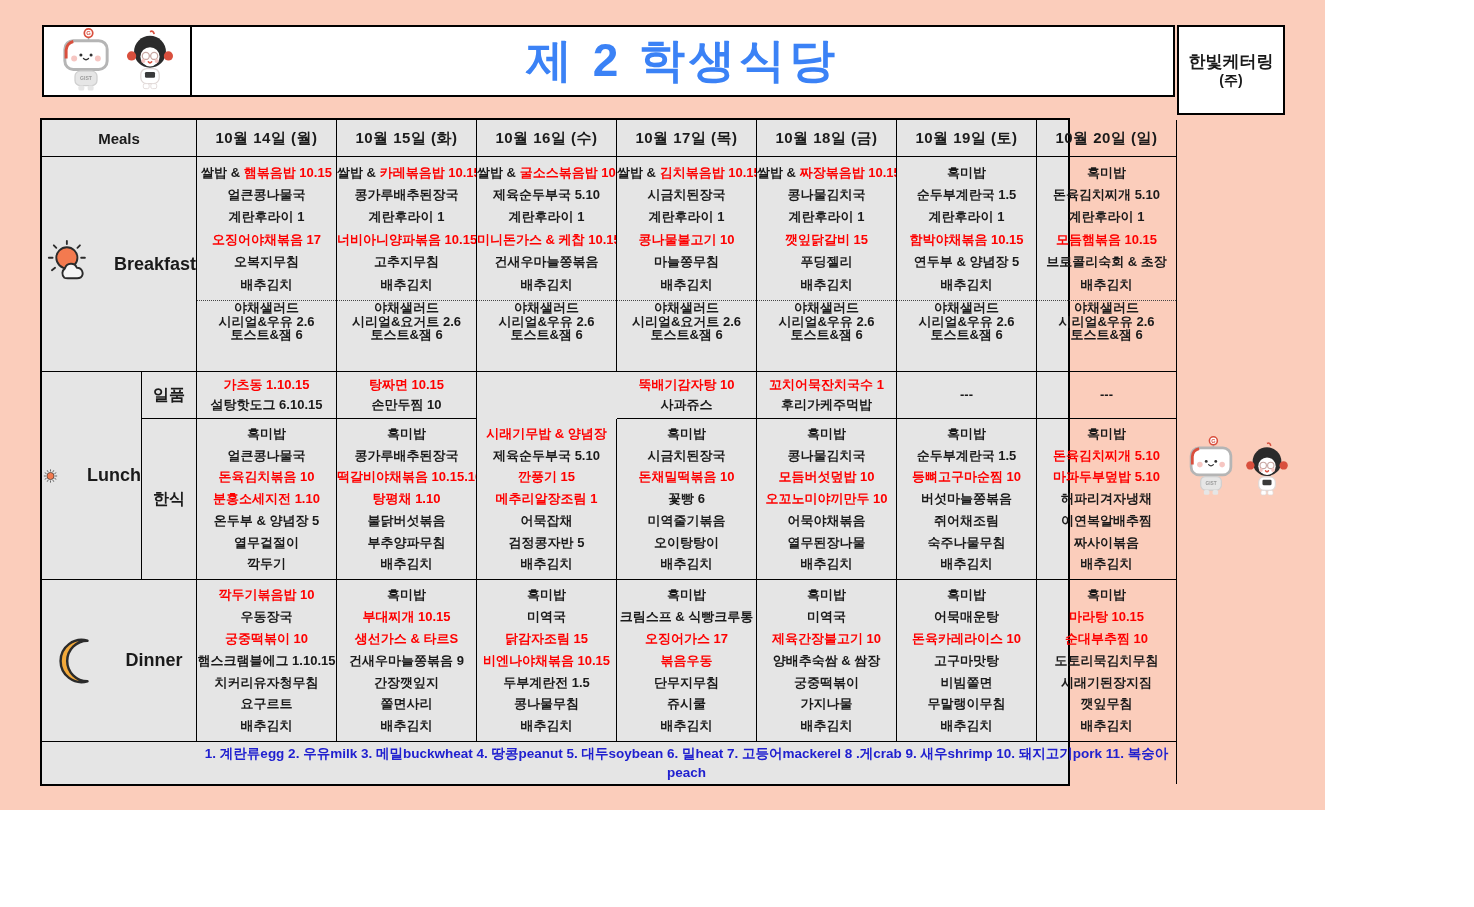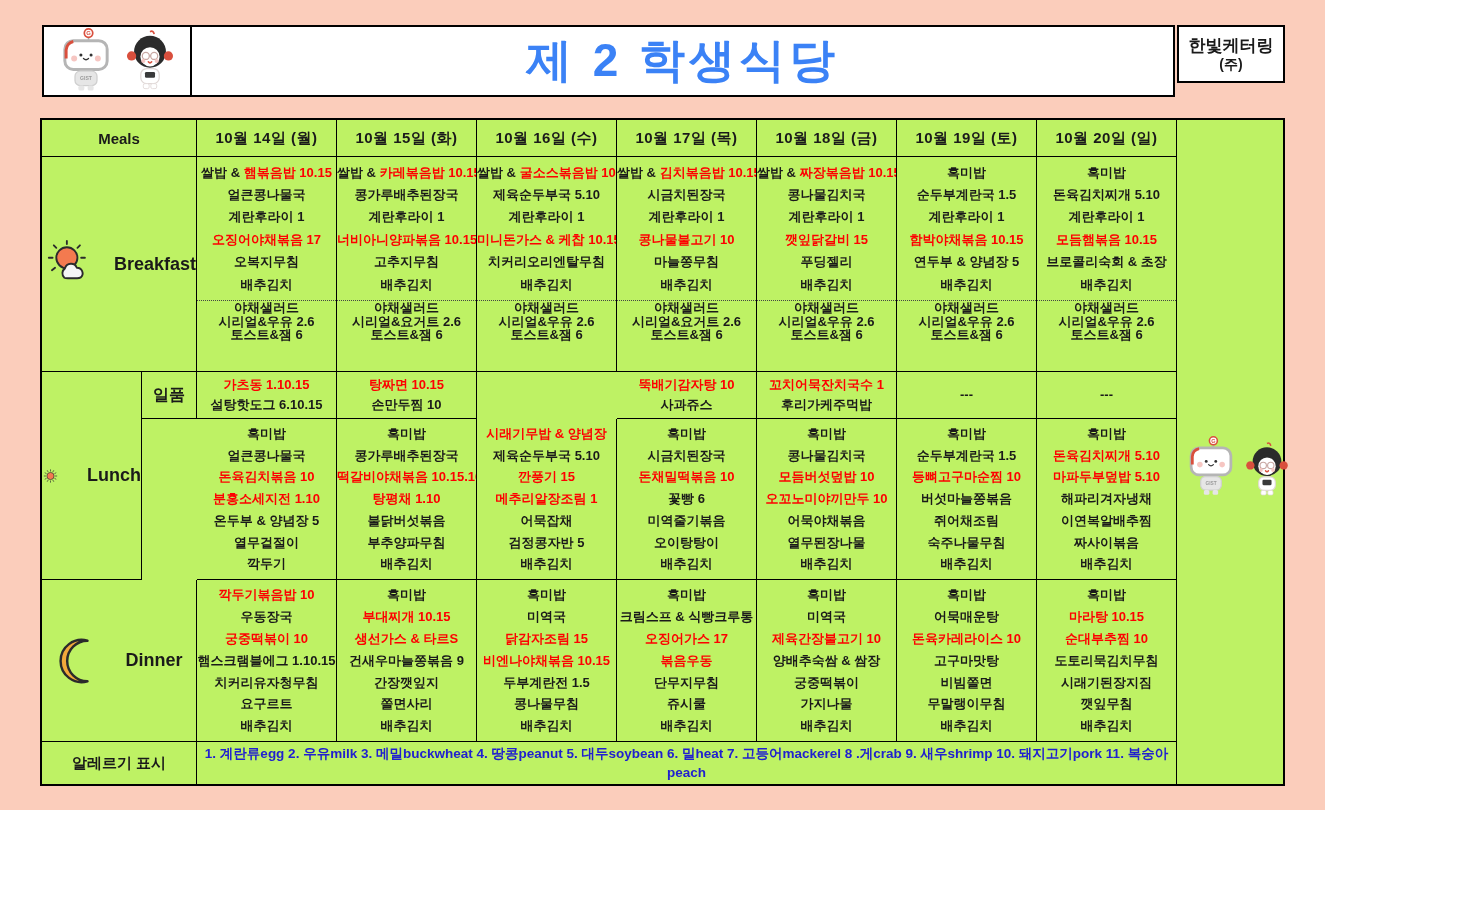--- a/index.html
+++ b/index.html
@@ -5,26 +5,26 @@
   html,body{margin:0;padding:0;}
   body{
     width:1474px;height:907px;position:relative;background:#ffffff;overflow:hidden;
     font-family:"Liberation Sans","DejaVu Sans",sans-serif;color:#1a1a1a;
   }
   .pink-bg{position:absolute;left:0;top:0;width:1325px;height:810px;background:#FBCDBB;}
   .box{position:absolute;background:#fff;border:2px solid #000;box-sizing:border-box;}
   .logo-box{left:42px;top:25px;width:150px;height:72px;display:flex;align-items:center;justify-content:center;gap:8px;}
   .title-box{left:190px;top:25px;width:985px;height:72px;display:flex;align-items:center;justify-content:center;}
   .title-box .t{font-size:46px;font-weight:800;letter-spacing:4px;color:#3b82f6;}
-  .catering-box{left:1177px;top:25px;width:108px;height:58px;display:flex;flex-direction:column;align-items:center;justify-content:center;line-height:1.25;}
+  .catering-box{left:1177px;top:25px;width:108px;height:90px;display:flex;flex-direction:column;align-items:center;justify-content:center;line-height:1.25;}
   .catering-box .c1{font-size:17px;font-weight:800;}
   .catering-box .c2{font-size:14px;font-weight:800;}
 
   .menu-grid{
-    position:absolute;left:40px;top:118px;width:1245px;height:668px;background:#bef264;
+    position:absolute;left:40px;top:118px;width:1030px;height:668px;background:#e5e5e5;
     border:2px solid #000;box-sizing:border-box;display:grid;
     grid-template-columns:100px 55px repeat(7,140px) 1fr;
     grid-template-rows:37px 215px 47px 161px 162px 1fr;
   }
   .cell{border-right:1.5px solid #000;border-bottom:1.5px solid #000;box-sizing:border-box;overflow:hidden;}
   .nob{border-bottom:none;}
   .center{display:flex;align-items:center;justify-content:center;}
   .vlabel{display:flex;flex-direction:row;align-items:center;justify-content:center;}
 
   .meals-h{grid-column:1/3;grid-row:1;font-size:15px;font-weight:800;}
@@ -139,29 +139,29 @@
           <line x1="38" y1="16" x2="38" y2="10"></line>
         <line x1="49" y1="18.9" x2="52" y2="13.8"></line>
           <line x1="57.1" y1="27" x2="62.2" y2="24"></line>
       </g>
       <circle cx="38" cy="38" r="16" fill="#F37A4F" stroke="#2b2b2b" stroke-width="3"></circle>
     </svg>
     <div class="meal-word">Lunch</div>
   </div>
 
   <div class="cell ilpum-label center sub-label">일품</div>
+  <div class="cell hansik-label center sub-label">한식</div>
 
   <div class="cell dinner-label vlabel">
     <svg width="52" height="56" viewBox="0 0 64 64">
       <path d="M40,7 A26,26 0 1 0 40,57 A21,21 0 1 1 40,7 Z" fill="#F2A93B" stroke="#2b2b2b" stroke-width="3" stroke-linejoin="round"></path>
     </svg>
     <div class="meal-word">Dinner</div>
   </div>
 
-  <div class="cell allergy-label center nob">알레르기 표시</div>
   <div class="cell allergy-content nob">
     <div class="al">1. 계란류egg 2. 우유milk 3. 메밀buckwheat 4. 땅콩peanut 5. 대두soybean 6. 밀heat 7. 고등어mackerel 8 .게crab 9. 새우shrimp 10. 돼지고기pork 11. 복숭아</div>
     <div class="al">peach</div>
     <div class="al">12. 토마토tomato 13. 아황산류sulgite 14. 호두walnut 15. 닭고기chicken 16. 쇠고기beef 17. 오징어squid 18. 조개류shellfish(굴, 전복, 홍합 등) 19. 잣pinenut</div>
   </div>
 <div class="cell day-header" style="grid-area: 1 / 3;">10월 14일 (월)</div>
     <div class="cell day-cell" style="grid-area: 2 / 3;">
       <div class="bf-main">
         <div class="ml"><span>쌀밥 &amp; </span><span class="red">햄볶음밥 10.15</span></div>
         <div class="ml"><span>얼큰콩나물국</span></div>
@@ -236,21 +236,21 @@
       <div class="ml"><span>쫄면사리</span></div>
       <div class="ml"><span>배추김치</span></div>
     </div>
     <div class="cell day-header" style="grid-area: 1 / 5;">10월 16일 (수)</div>
     <div class="cell day-cell" style="grid-area: 2 / 5;">
       <div class="bf-main">
         <div class="ml"><span>쌀밥 &amp; </span><span class="red">굴소스볶음밥 10.15</span></div>
         <div class="ml"><span>제육순두부국 5.10</span></div>
         <div class="ml"><span>계란후라이 1</span></div>
         <div class="ml"><span class="red">미니돈가스 &amp; 케찹 10.15</span></div>
-        <div class="ml"><span>치커리오리엔탈무침</span></div>
+        <div class="ml"><span>건새우마늘쫑볶음</span></div>
         <div class="ml"><span>배추김치</span></div>
       </div>
       <div class="bf-side">
         <div class="ml"><span>야채샐러드</span></div>
         <div class="ml"><span>시리얼&amp;우유 2.6</span></div>
         <div class="ml"><span>토스트&amp;잼 6</span></div>
       </div>
     </div>
     <div class="cell list" style="grid-area: 4 / 5;">
       <div class="ml"><span class="red">시래기무밥 &amp; 양념장</span></div>

